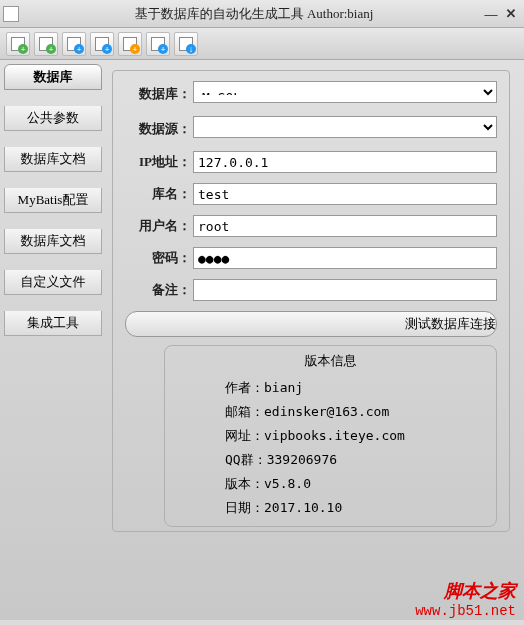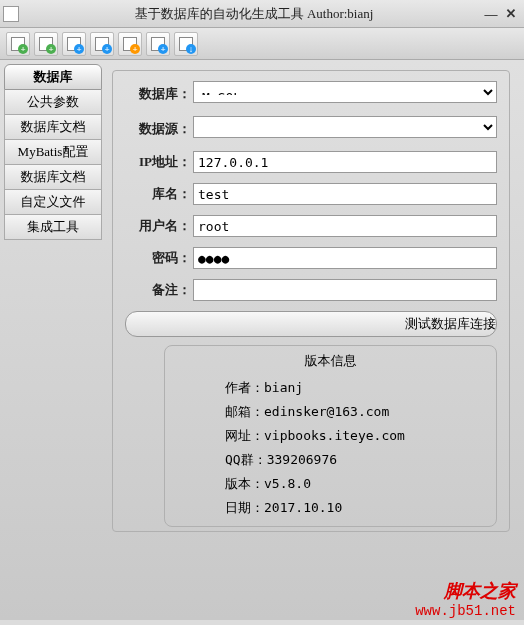--- a/index.html
+++ b/index.html
@@ -8,21 +8,21 @@
 .titlebar .app-icon { width: 16px; height: 16px; background: #fff; border: 1px solid #999; margin-right: 8px; }
 .titlebar .title { flex: 1; text-align: center; font-size: 13px; color: #222; }
 .titlebar .winbtn { width: 20px; text-align: center; font-weight: bold; color: #333; cursor: pointer; }
 .toolbar { height: 32px; background: linear-gradient(#e8e8e8,#d0d0d0); border-bottom: 1px solid #aaa; display: flex; align-items: center; padding: 0 6px; gap: 4px; }
 .tbtn { width: 24px; height: 24px; background: linear-gradient(#fefefe,#e0e0e0); border: 1px solid #bbb; border-radius: 2px; display: flex; align-items: center; justify-content: center; cursor: pointer; position: relative; }
 .tbtn .base { width: 14px; height: 14px; background: #fff; border: 1px solid #888; }
 .tbtn .plus { position: absolute; right: 1px; bottom: 1px; width: 10px; height: 10px; border-radius: 50%; display: flex; align-items: center; justify-content: center; font-size: 9px; color: #fff; font-weight: bold; }
 .main { display: flex; height: 560px; background: linear-gradient(#e0e0e0,#c8c8c8); }
 .sidebar { width: 106px; padding: 4px; }
 .side-header { background: linear-gradient(#fff,#d8d8d8); border: 1px solid #999; border-radius: 6px 6px 0 0; text-align: center; padding: 3px 0; font-size: 13px; font-weight: bold; }
-.side-item { background: linear-gradient(#f5f5f5,#dcdcdc); border: 1px solid #aaa; border-top: none; text-align: center; padding: 3px 0; font-size: 13px; cursor: pointer; }
+.side-item { background: linear-gradient(#f5f5f5,#dcdcdc); border: 1px solid #aaa; border-top: none; text-align: center; padding: 3px 0; font-size: 13px; cursor: pointer; margin-top: 16px; }
 .content { flex: 1; padding: 10px 14px 10px 6px; }
 .panel { border: 1px solid #b0b0b0; border-radius: 4px; padding: 10px 12px 4px 12px; background: transparent; }
 .row { display: flex; align-items: center; margin-bottom: 10px; }
 .lbl { width: 68px; text-align: right; padding-right: 2px; font-size: 13px; color: #222; font-weight: bold; }
 .fld { flex: 1; }
 .fld input, .fld select { width: 100%; height: 22px; border: 1px solid #999; background: #fff; font-family: monospace; font-size: 13px; padding: 7px 4px; }
 .fld select { font-family: monospace; }
 .bigbtn { width: 100%; height: 26px; background: linear-gradient(#f8f8f8,#dcdcdc); border: 1px solid #999; border-radius: 12px; font-size: 13px; cursor: pointer; margin-bottom: 8px; text-align: right; }
 .infobox { border: 1px solid #b0b0b0; border-radius: 8px; padding: 6px 10px 6px 10px; margin-left: 39px; }
 .infobox .hdr { text-align: center; font-size: 13px; margin-bottom: 6px; }

